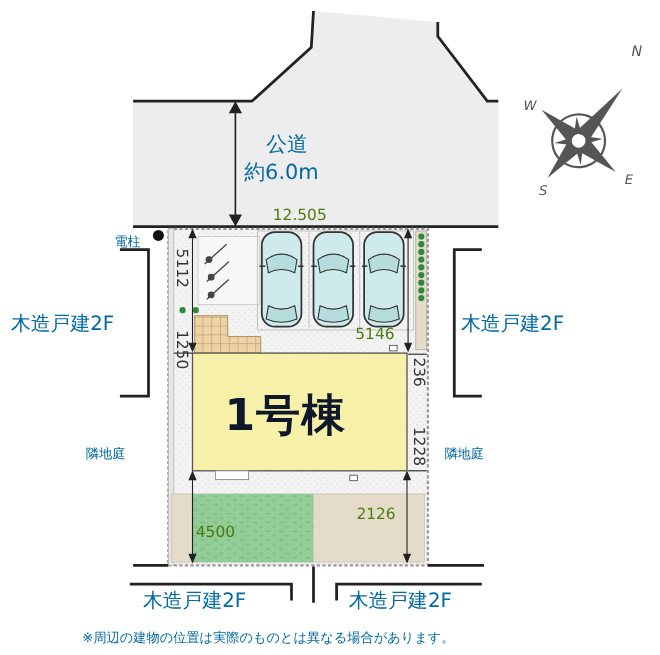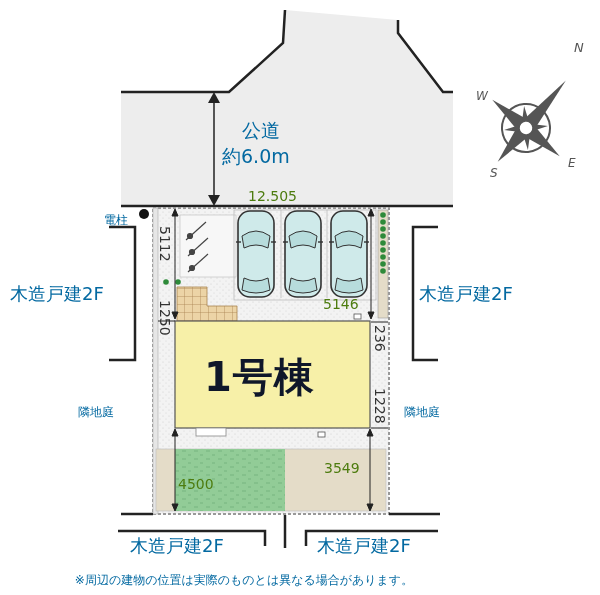--- a/index.html
+++ b/index.html
@@ -185,21 +185,21 @@
 <span class="lbl dim" style="left:248px;top:188px;">12.505</span>
 
 <span class="lbl pole" style="left:104px;top:212px;">電柱</span>
 
 <span class="lbl vert" style="left:157px;top:226px;">5112</span>
 <span class="lbl vert" style="left:157px;top:300px;">1250</span>
 <span class="lbl dim" style="left:323px;top:296px;">5146</span>
 <span class="lbl vert" style="left:372px;top:325px;">236</span>
 <span class="lbl vert" style="left:372px;top:388px;">1228</span>
 <span class="lbl dim" style="left:178px;top:476px;">4500</span>
-<span class="lbl dim" style="left:324px;top:460px;">3549</span>
+<span class="lbl dim" style="left:324px;top:460px;">2126</span>
 
 <span class="lbl building" style="left:204px;top:350px;">1号棟</span>
 
 <span class="lbl nb" style="left:10px;top:282px;">木造戸建2F</span>
 <span class="lbl nb" style="left:419px;top:282px;">木造戸建2F</span>
 <span class="lbl nb" style="left:130px;top:534px;">木造戸建2F</span>
 <span class="lbl nb" style="left:317px;top:534px;">木造戸建2F</span>
 <span class="lbl garden" style="left:78px;top:404px;">隣地庭</span>
 <span class="lbl garden" style="left:404px;top:404px;">隣地庭</span>
 

